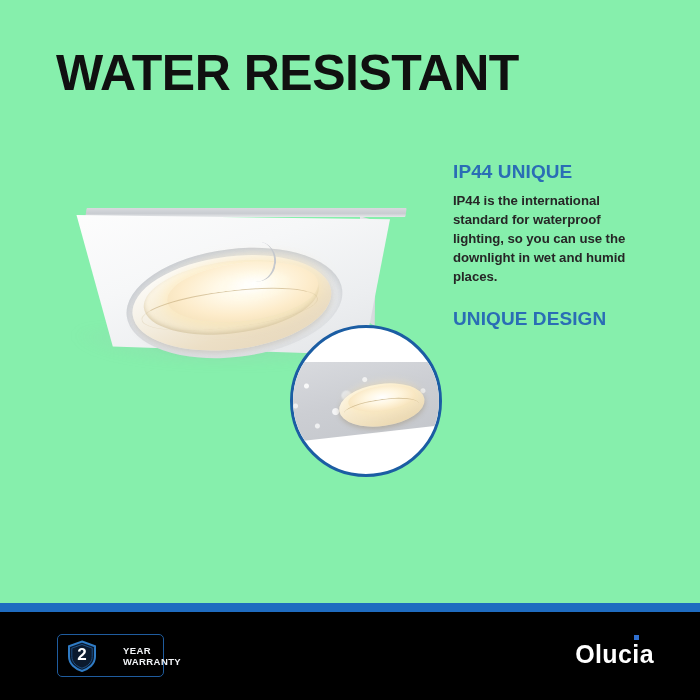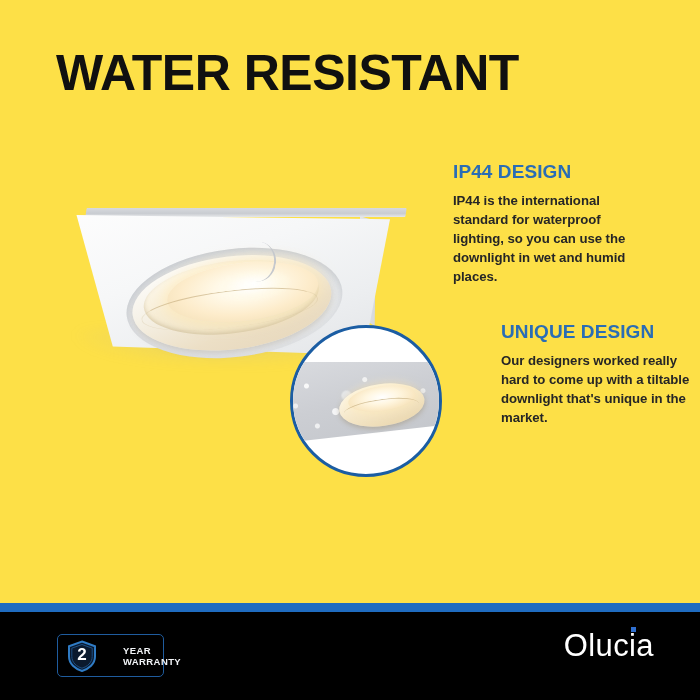--- a/index.html
+++ b/index.html
@@ -13,21 +13,21 @@
     font-family: "Liberation Sans", sans-serif;
     overflow: hidden;
     position: relative;
   }
 
   #page {
     position: absolute;
     left: 0; top: 0;
     width: 700px;
     height: 700px;
-    background: #fde047;
+    background: #86efac;
   }
 
   
   .headline {
     position: absolute;
     left: 56px;
     top: 44px;
     width: 600px;
     font-size: 50px;
     line-height: 58px;
@@ -37,21 +37,21 @@
     white-space: nowrap;
   }
 
   
   .feature {
     position: absolute;
     left: 453px;
     width: 200px;
   }
   .feature-1 { top: 160px; }
-  .feature-2 { top: 320px; margin-left: 48px; }
+  .feature-2 { top: 307px; }
 
   .feature-title {
     font-size: 19px;
     line-height: 23px;
     font-weight: 700;
     letter-spacing: 0.1px;
     color: #2a6db5;
     margin: 0 0 8px 0;
     white-space: nowrap;
   }
@@ -310,23 +310,23 @@
     color: #f2f4f7;
     font-size: 9.5px;
     font-weight: 700;
     line-height: 11px;
     letter-spacing: 0.4px;
   }
 
   .brand-logo {
     position: absolute;
     right: 46px;
-    top: 12px;
-    font-size: 31px;
-    font-weight: 400;
+    top: 20px;
+    font-size: 25px;
+    font-weight: 700;
     letter-spacing: 0.4px;
     color: #ffffff;
     line-height: 44px;
   }
   .brand-logo .dot-i {
     position: relative;
     display: inline-block;
   }
   .brand-logo .dot-i .dot {
     position: absolute;
@@ -368,27 +368,26 @@
   <div class="inset">
     <div class="inset-photo"></div>
     <div class="inset-lamp">
       <div class="inset-lamp-outer"></div>
       <div class="inset-lamp-glass"></div>
       <div class="inset-lamp-seam"></div>
     </div>
   </div>
 
   <div class="feature feature-1">
-    <h2 class="feature-title">IP44 DESIGN</h2>
+    <h2 class="feature-title">IP44 UNIQUE</h2>
     <p class="feature-body">IP44 is the international standard for waterproof lighting, so you can use the downlight in wet and humid places.</p>
   </div>
 
   <div class="feature feature-2">
     <h2 class="feature-title">UNIQUE DESIGN</h2>
-    <p class="feature-body">Our designers worked really hard to come up with a tiltable downlight that's unique in the market.</p>
   </div>
 
   <div class="accent-bar"></div>
 
   <div class="footer">
 
     <div class="warranty-badge">
       <div class="shield">
         <svg width="34" height="34" viewBox="0 0 34 34">
           <path d="M17 2.5 L30 7.2 L30 17.5 C30 25 23.8 30 17 32 C10.2 30 4 25 4 17.5 L4 7.2 Z" fill="#0b1a2e" stroke="#2f7bc4" stroke-width="2"></path>

